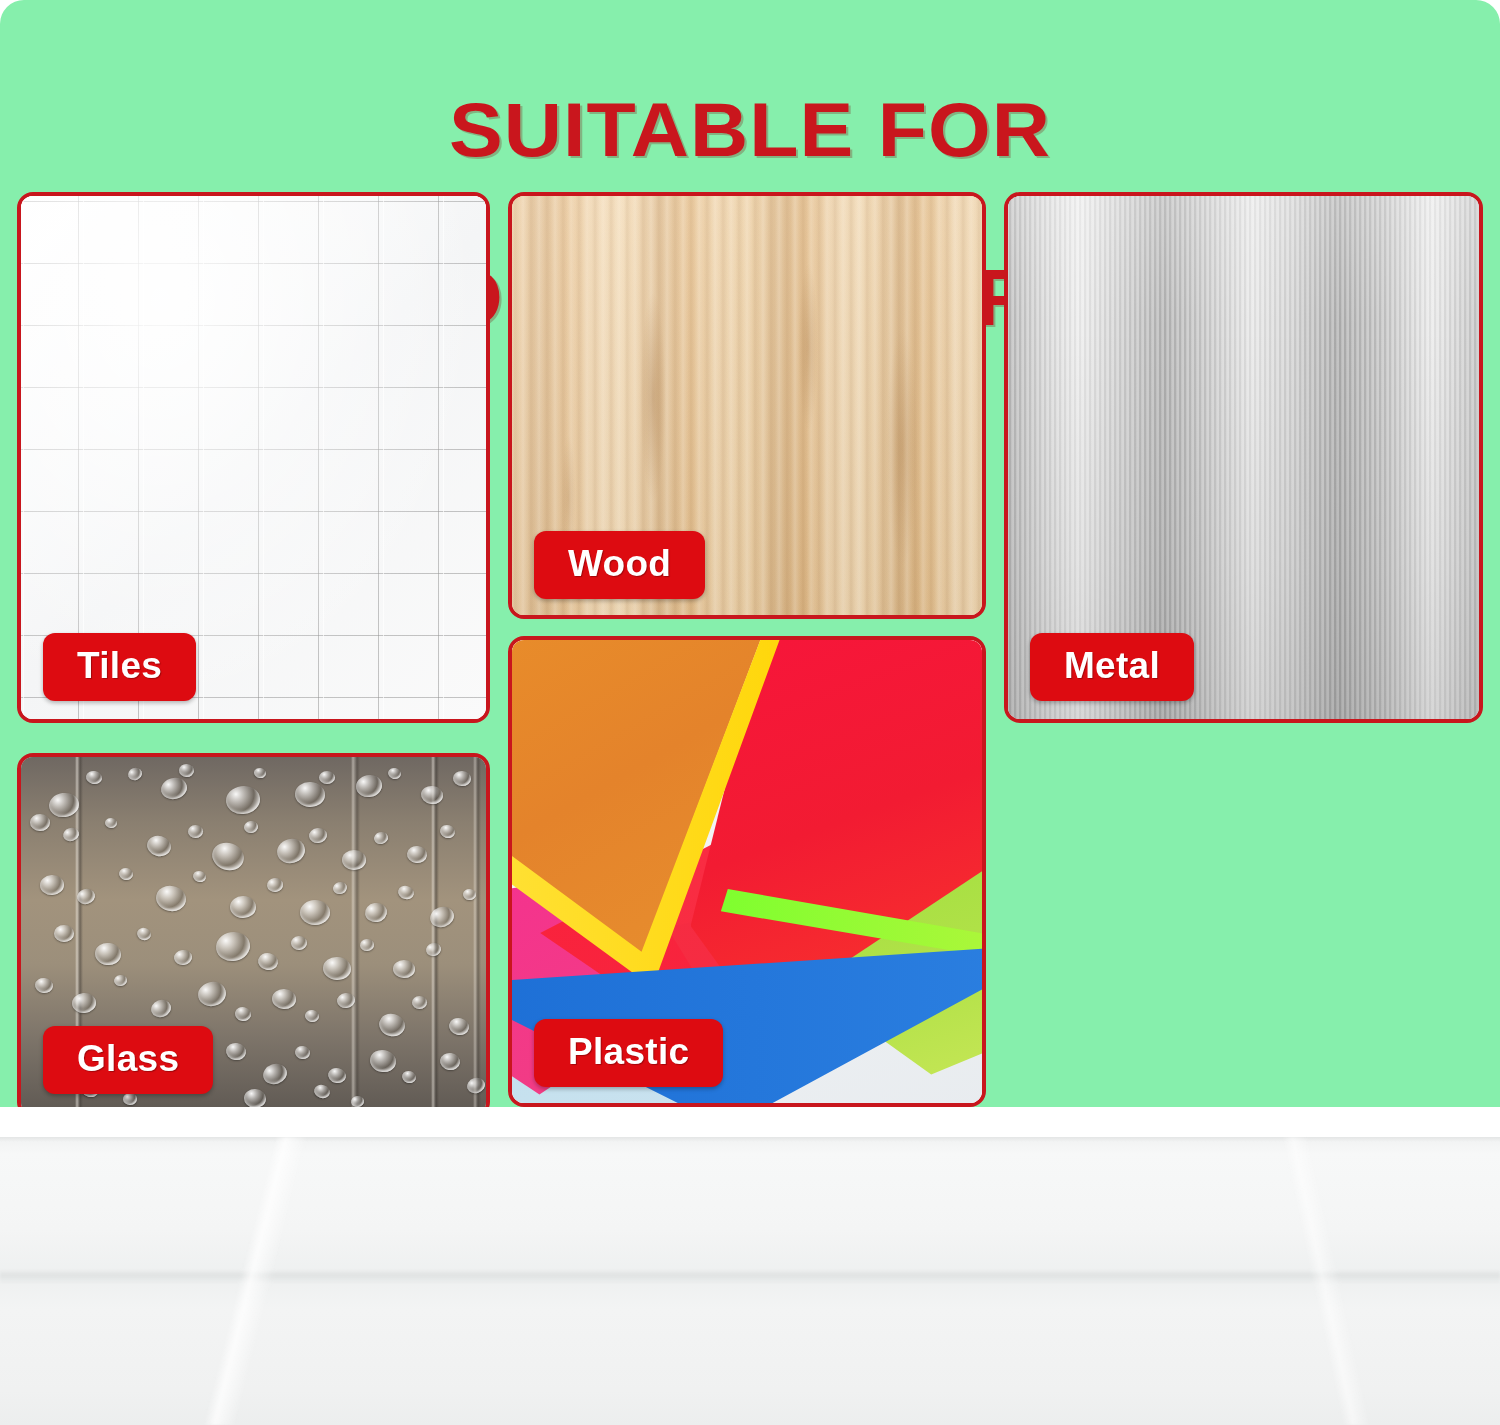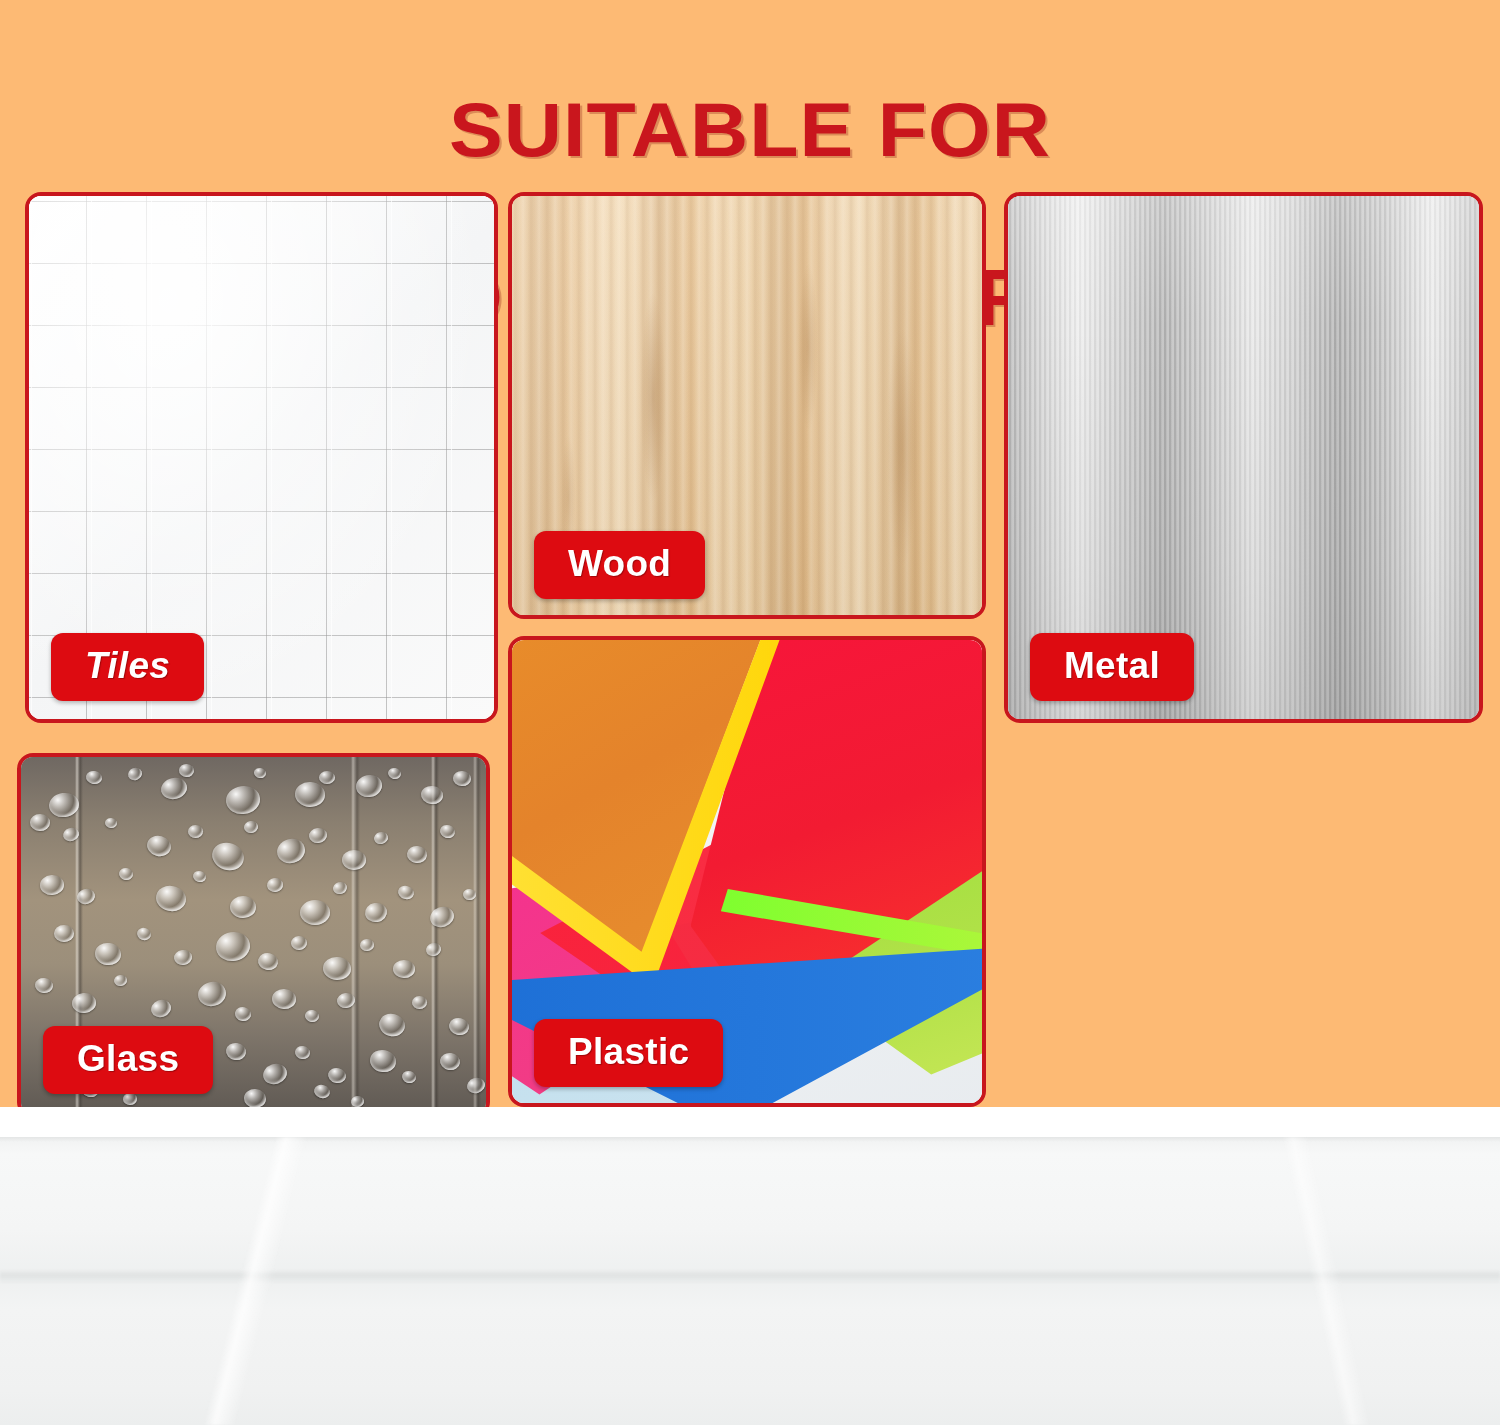--- a/index.html
+++ b/index.html
@@ -10,21 +10,22 @@
     height: 1425px;
     overflow: hidden;
     background: #ffffff;
     font-family: "Liberation Sans", sans-serif;
   }
 
   #page {
     position: relative;
     width: 1500px;
     height: 1425px;
-    background: #fdba74;
+    background: #86efac;
+    border-radius: 24px;
   }
 
   
   .headline {
     position: absolute;
     left: 0;
     top: 4px;
     width: 1500px;
     text-align: center;
     color: #c9161d;
@@ -52,21 +53,21 @@
 
   .panel {
     position: absolute;
     border: 4px solid #c8161d;
     border-radius: 16px;
     overflow: hidden;
     background: #fff;
   }
 
   
-  .p-tiles   { left: 8px;    top: 0px;   width: 473px; height: 531px; font-style: italic; }
+  .p-tiles   { left: 0px;    top: 0px;   width: 473px; height: 531px; }
   .p-wood    { left: 491px;  top: 0px;   width: 478px; height: 427px; }
   .p-metal   { left: 987px;  top: 0px;   width: 479px; height: 531px; }
   .p-glass   { left: 0px;    top: 550px; width: 473px; height: 365px; margin-top: 11px; }
   .p-plastic { left: 491px;  top: 444px; width: 478px; height: 471px; }
   .p-marble  { left: 987px;  top: 550px; width: 479px; height: 365px; }
 
   .tex { position: absolute; inset: 0; }
 
   
   .tex-tiles {

